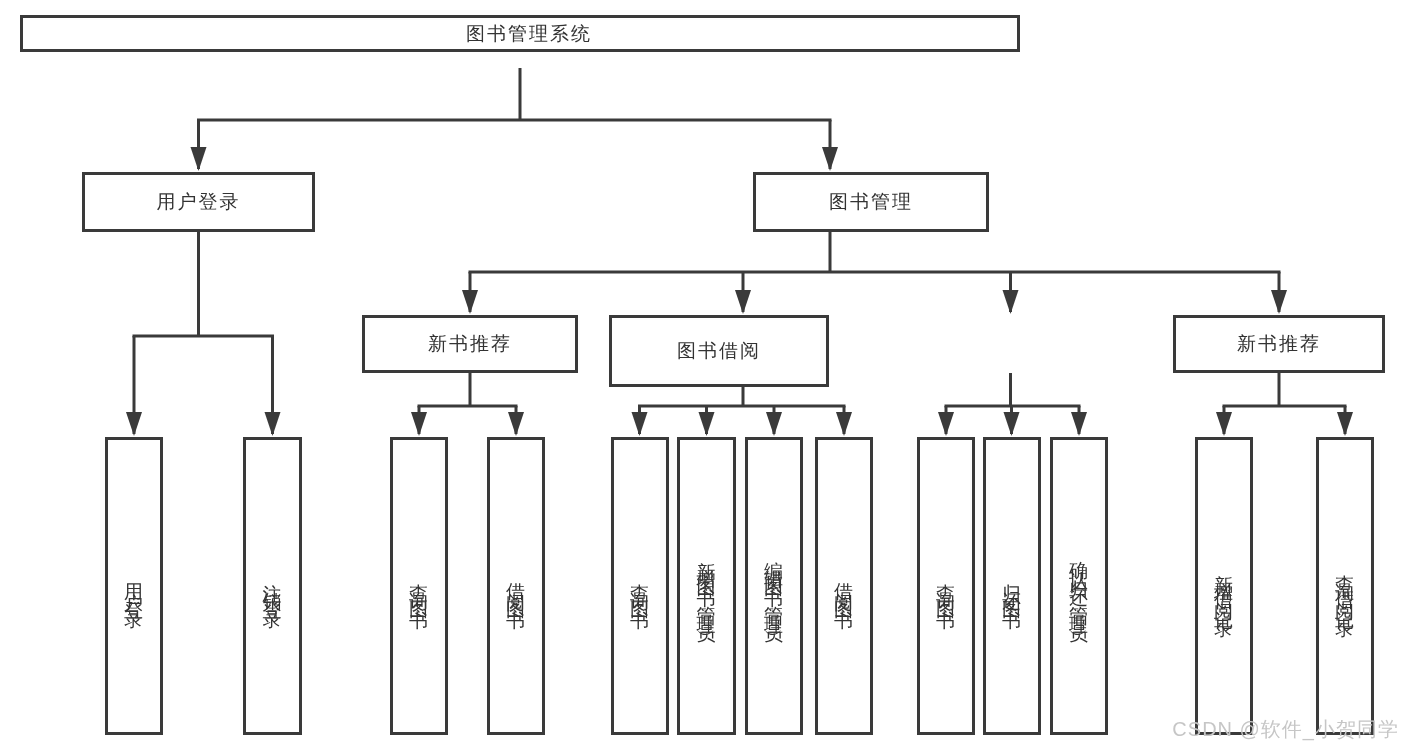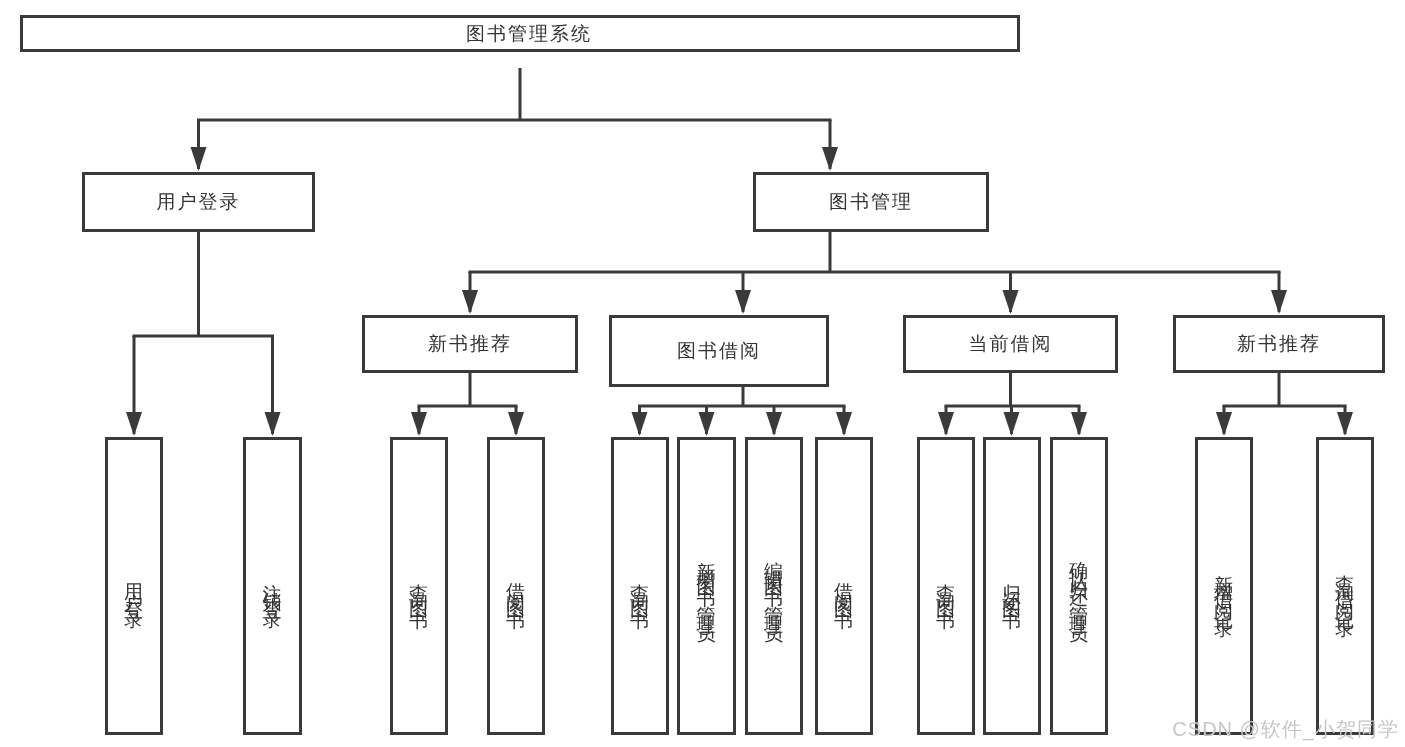--- a/index.html
+++ b/index.html
@@ -111,21 +111,20 @@
     <line x1="1345" y1="406" x2="1345" y2="434" stroke="#3a3a3a" stroke-width="3" marker-end="url(#ah)"></line>
   </svg>
 
   <div class="box h" style="left:20px; top:15px; width:1000px; height:37px;padding-left:18px;">图书管理系统</div>
 
   <div class="box h" style="left:82px; top:172px; width:233px; height:60px;">用户登录</div>
   <div class="box h" style="left:712px; top:172px; width:236px; height:60px;margin-left:41px;">图书管理</div>
 
   <div class="box h" style="left:362px; top:315px; width:216px; height:58px;">新书推荐</div>
   <div class="box h" style="left:609px; top:315px; width:220px; height:72px;">图书借阅</div>
-  <div class="box h" style="left:903px; top:315px; width:215px; height:58px;">当前借阅</div>
   <div class="box h" style="left:1173px; top:315px; width:212px; height:58px;">新书推荐</div>
 
   <div class="box v" style="left:105px; top:437px; width:58px; height:298px;">用户登录</div>
   <div class="box v" style="left:243px; top:437px; width:59px; height:298px;">注销登录</div>
 
   <div class="box v" style="left:390px; top:437px; width:58px; height:298px;">查询图书</div>
   <div class="box v" style="left:487px; top:437px; width:58px; height:298px;">借阅图书</div>
 
   <div class="box v" style="left:611px; top:437px; width:58px; height:298px;">查询图书</div>
   <div class="box v" style="left:677px; top:437px; width:59px; height:298px;">新增图书（管理员）</div>

